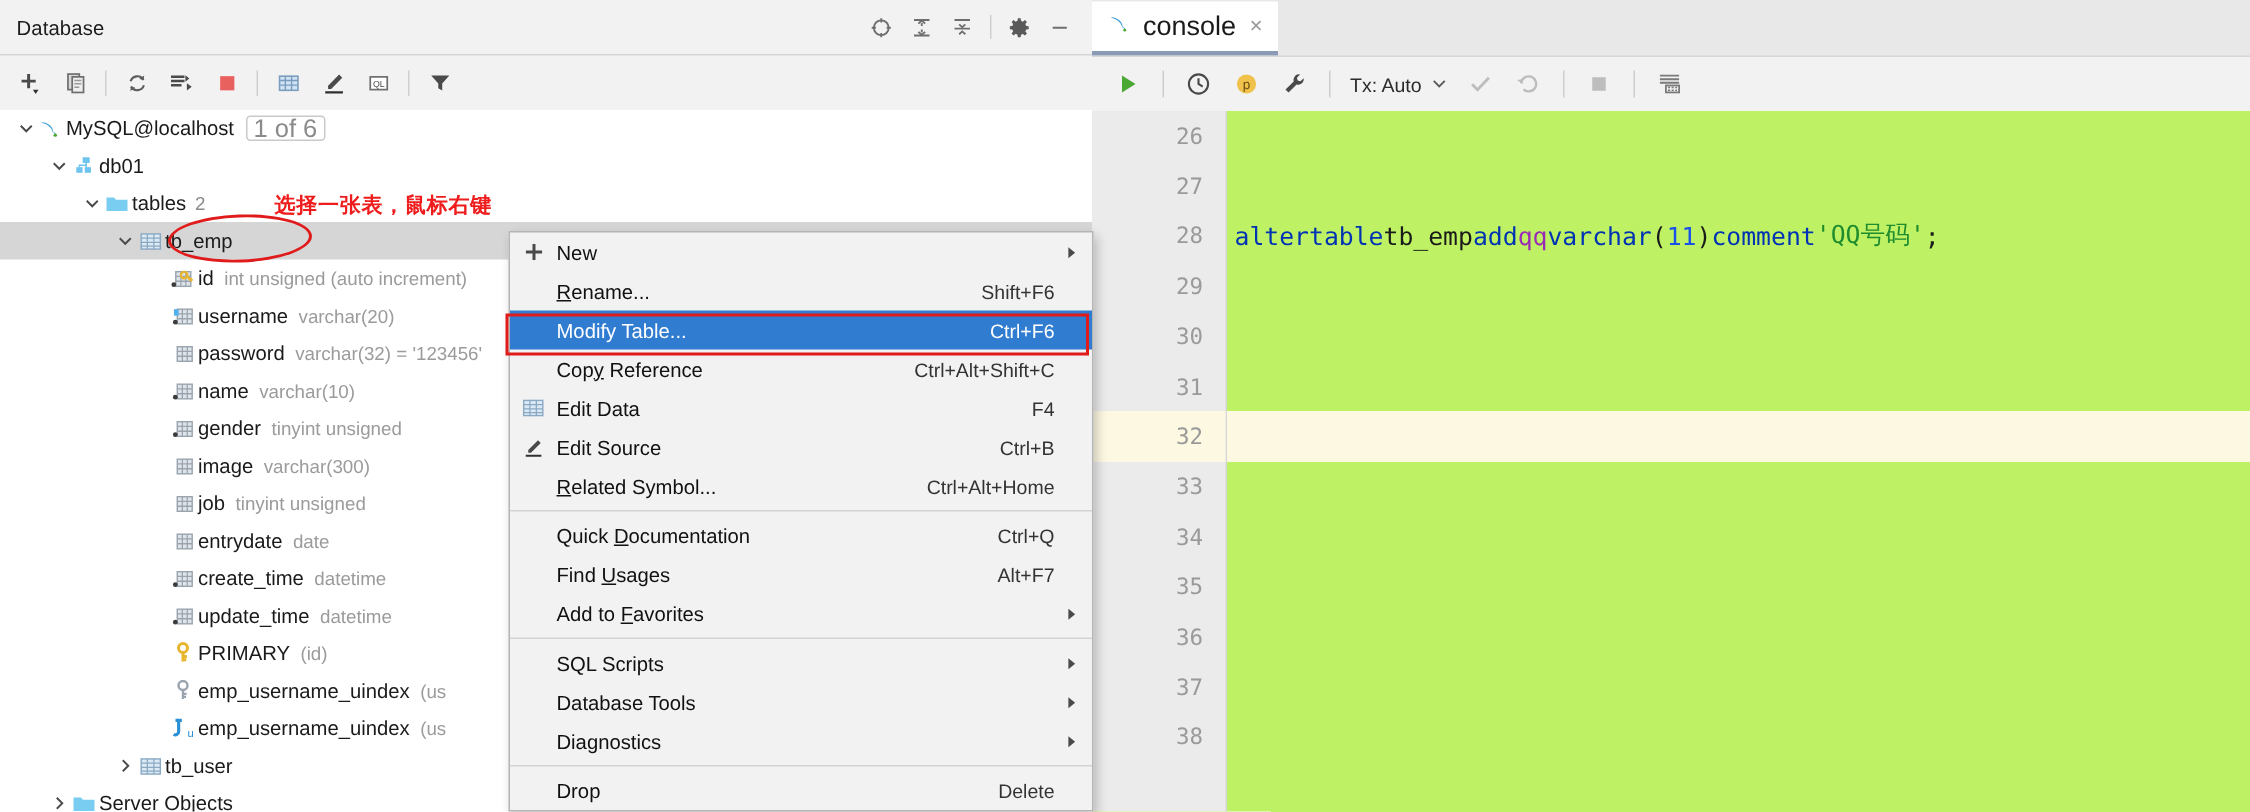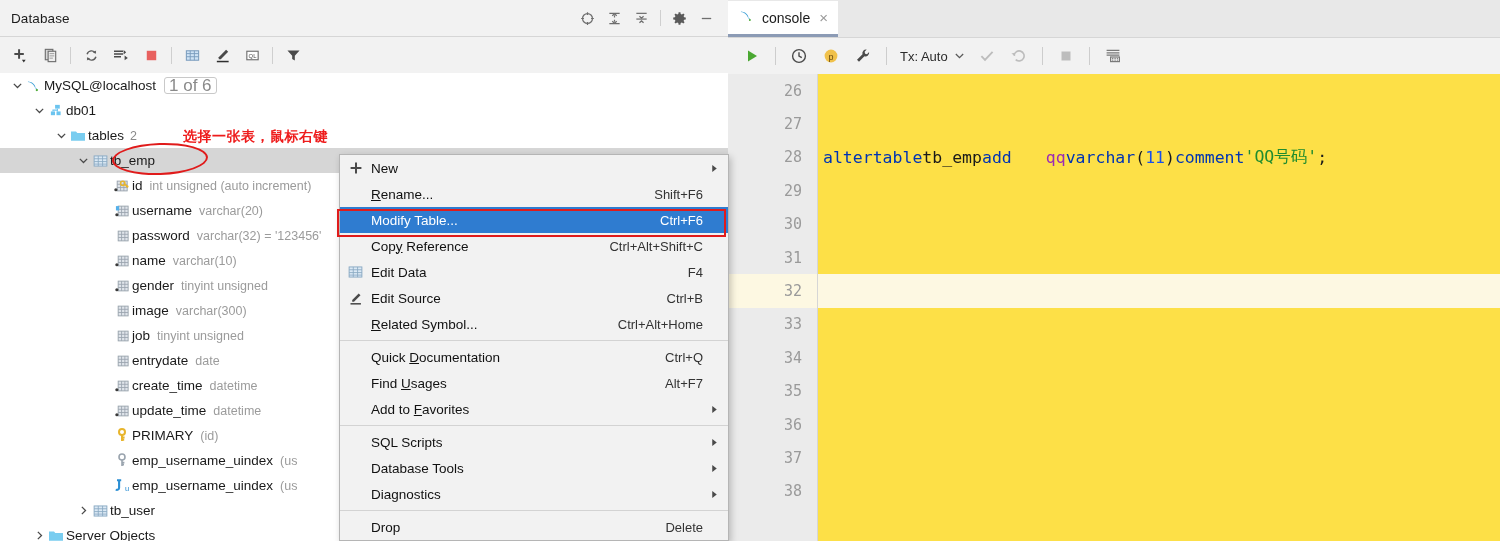--- a/index.html
+++ b/index.html
@@ -55,40 +55,40 @@
   .msep{height:1px;background:#d3d3d3;margin:3px 0;}
   .mi.hl{background:#2f7cd0;}
   .mi.hl .mi-lb,.mi.hl .mi-sc{color:#fff;}
   #hl-box{position:absolute;left:337px;top:209px;width:389px;height:28px;border:2.5px solid #e01b1b;z-index:45;pointer-events:none;box-sizing:border-box;}
 
   
   #right-panel{position:absolute;left:728px;top:0;width:772px;height:541px;background:#fff;}
   .tabstrip{height:37px;background:#e8e8e8;display:flex;align-items:flex-end;border-bottom:1px solid #d6d6d6;position:relative;}
   .tab{height:36px;background:#fff;display:flex;align-items:center;padding:0 10px 0 11px;gap:7px;
     border-bottom:3px solid #8c9bb5;box-sizing:border-box;cursor:default;}
-  .tab-name{font-size:14px;color:#1a1a1a;}
+  .tab-name{font-size:18px;color:#1a1a1a;}
   .tab-close{font-size:15px;color:#9a9a9a;line-height:1;padding-left:2px;}
   .ed-toolbar{height:36px;background:#f2f2f2;border-bottom:1px solid #d6d6d6;display:flex;align-items:center;padding-left:8px;}
   .eb{width:32px;height:30px;display:flex;align-items:center;justify-content:center;cursor:default;}
   .eb-sep{width:1px;height:18px;background:#cdcdcd;margin:0 7px;}
   .tx-sel{display:flex;align-items:center;gap:6px;padding:0 6px;height:26px;cursor:default;}
   .tx-sel span{font-size:13px;color:#2b2b2b;}
 
-  .editor{position:absolute;left:0;top:74px;width:772px;height:467px;background:#fde047;overflow:hidden;}
+  .editor{position:absolute;left:0;top:74px;width:772px;height:467px;background:#bef264;overflow:hidden;}
   .gutter{position:absolute;left:0;top:0;width:89px;height:467px;background:#ebebeb;border-right:1px solid #d6d6d6;}
   .ln{height:33.4px;display:flex;align-items:center;justify-content:flex-end;padding-right:15px;
     font-family:"DejaVu Sans Mono","Liberation Mono",monospace;font-size:15px;color:#9a9a9a;}
   .ln.cur{background:#fdf8e2;}
   .codearea{position:absolute;left:90px;top:0;right:0;height:467px;}
   .cl{height:33.4px;display:flex;align-items:center;padding-left:5px;white-space:nowrap;
     font-family:"DejaVu Sans Mono","Liberation Mono",monospace;font-size:16.5px;}
   .cl.cur{background:#fdf8e2;}
   .kw{color:#0033b3;}
   .id{color:#1a1a1a;}
-  .col{color:#9a2bb5;padding-left:34px;}
+  .col{color:#9a2bb5;}
   .num{color:#1750eb;}
   .str{color:#1f8c2e;text-align:center;}
   .pn{color:#1a1a1a;}
 </style>
 </head>
 <body>
 
 <div id="root">
 
   <div id="left-panel">

